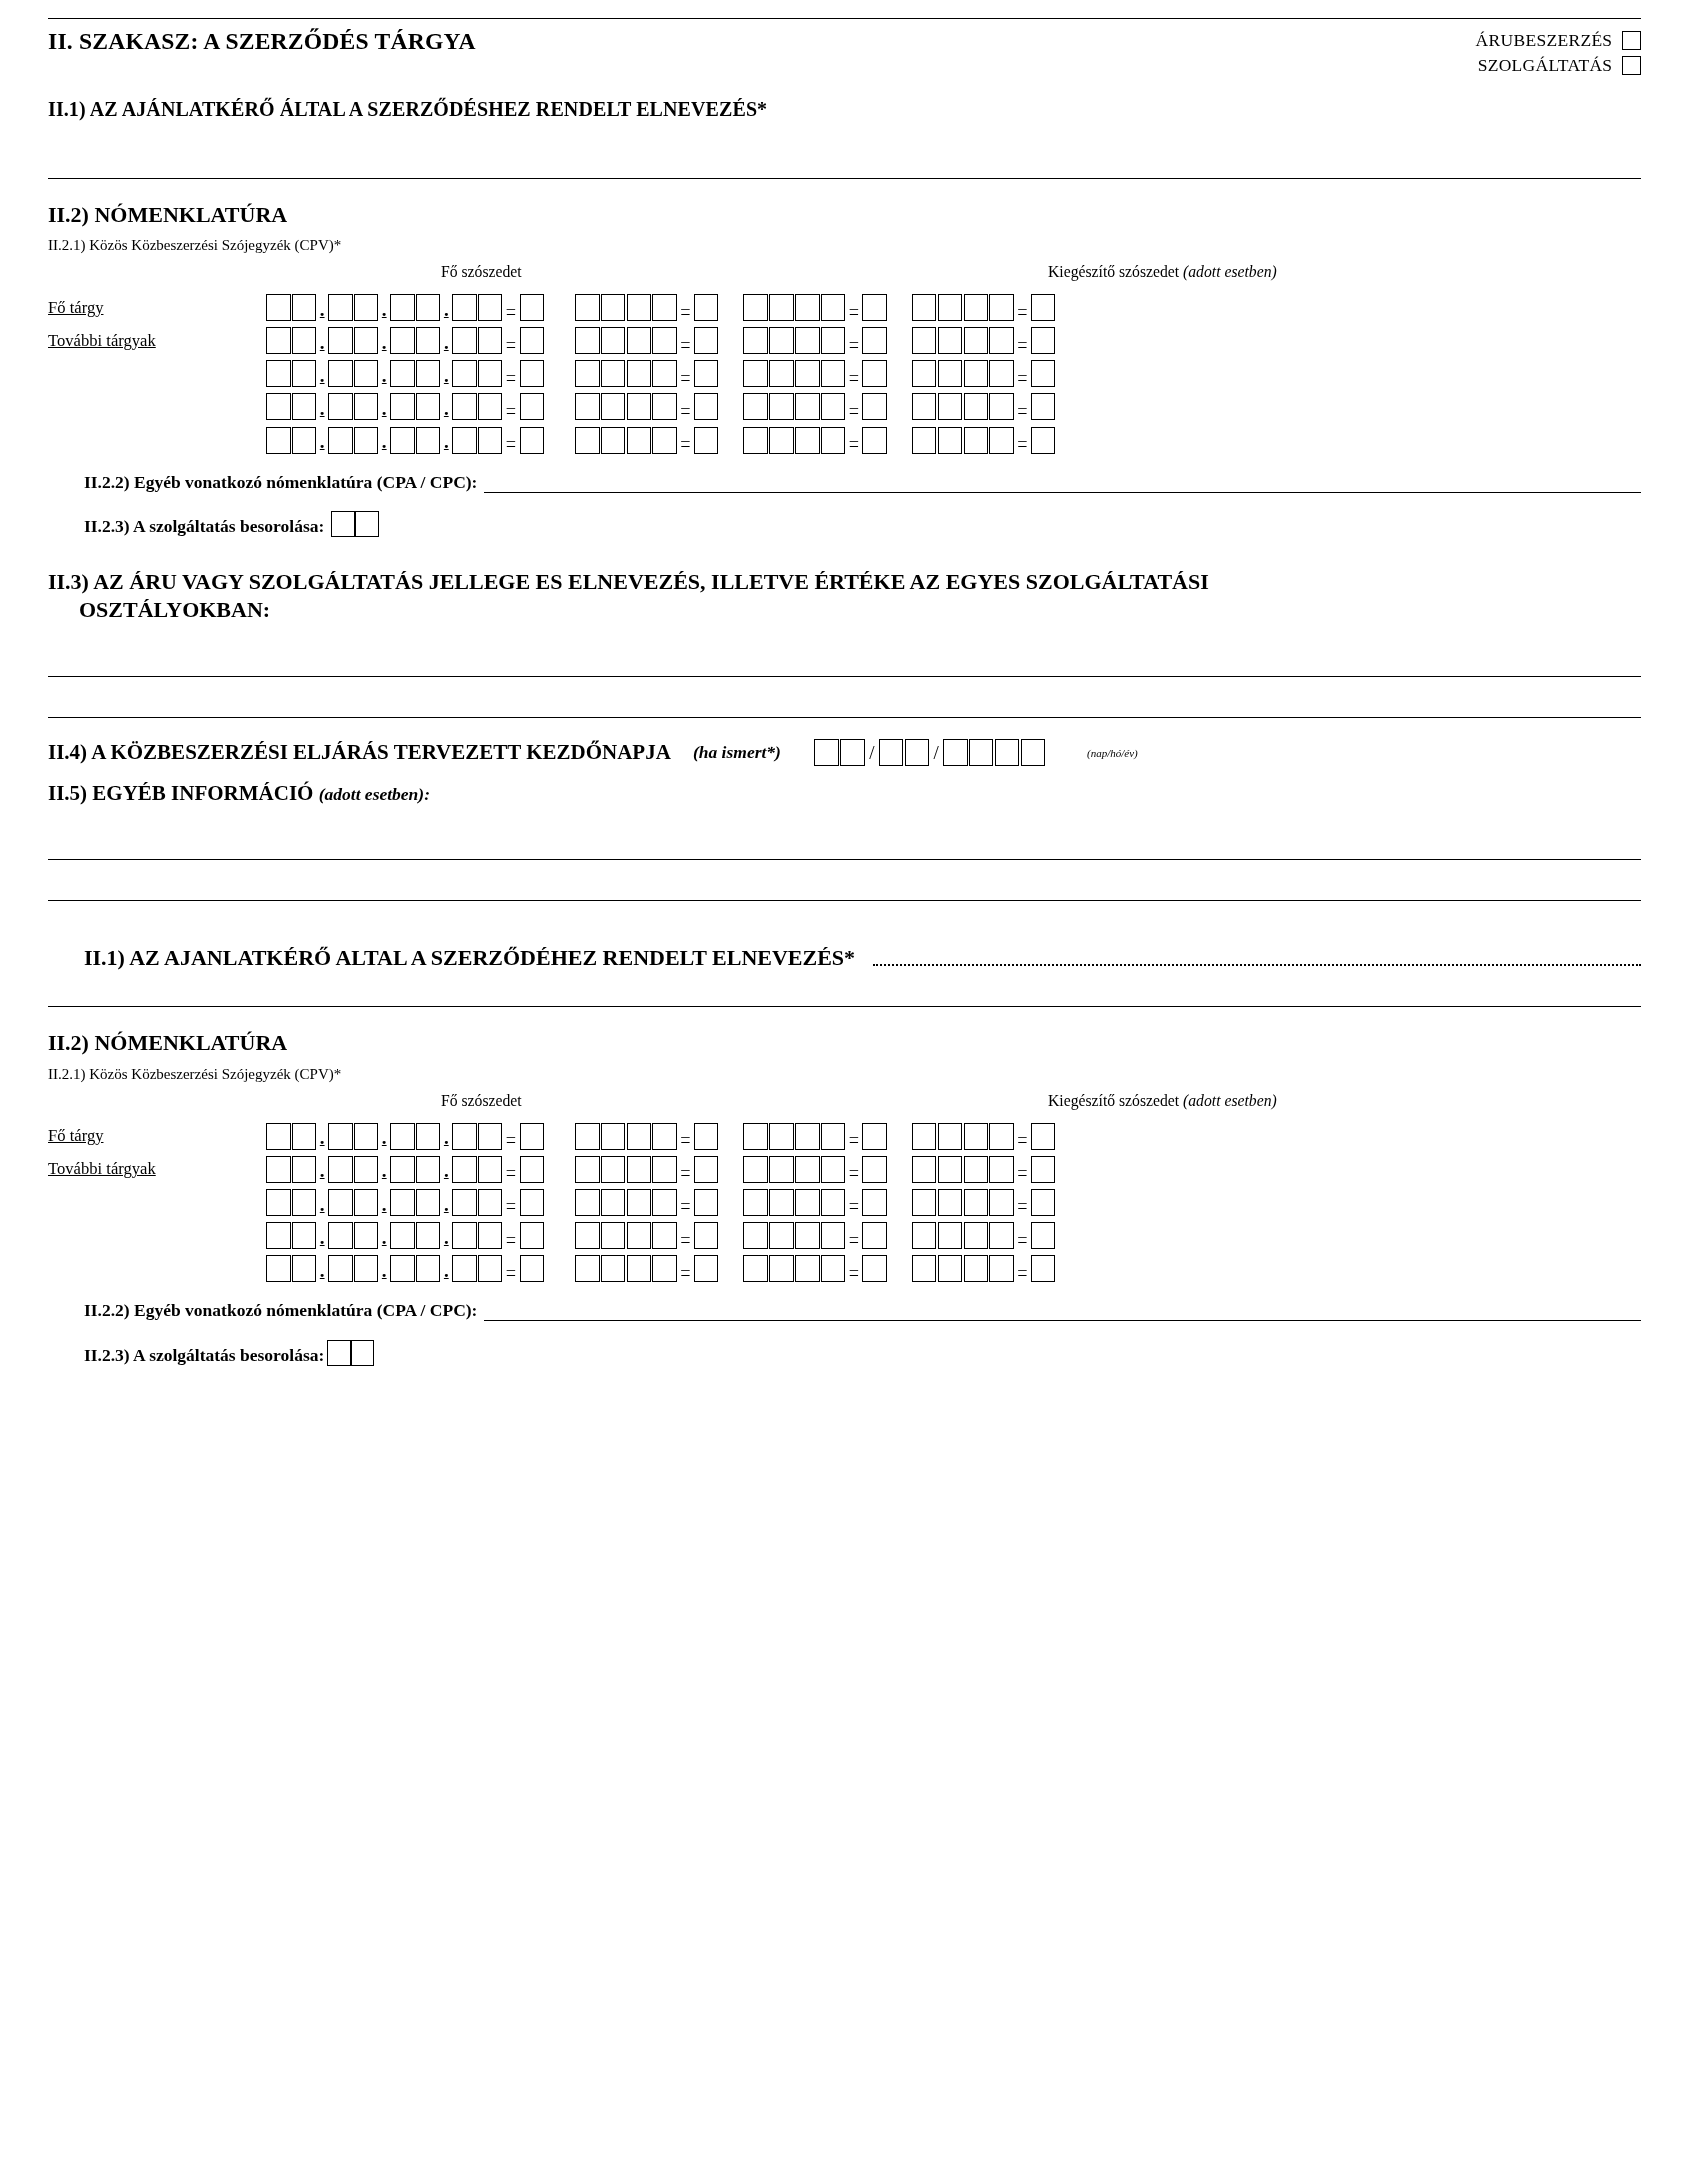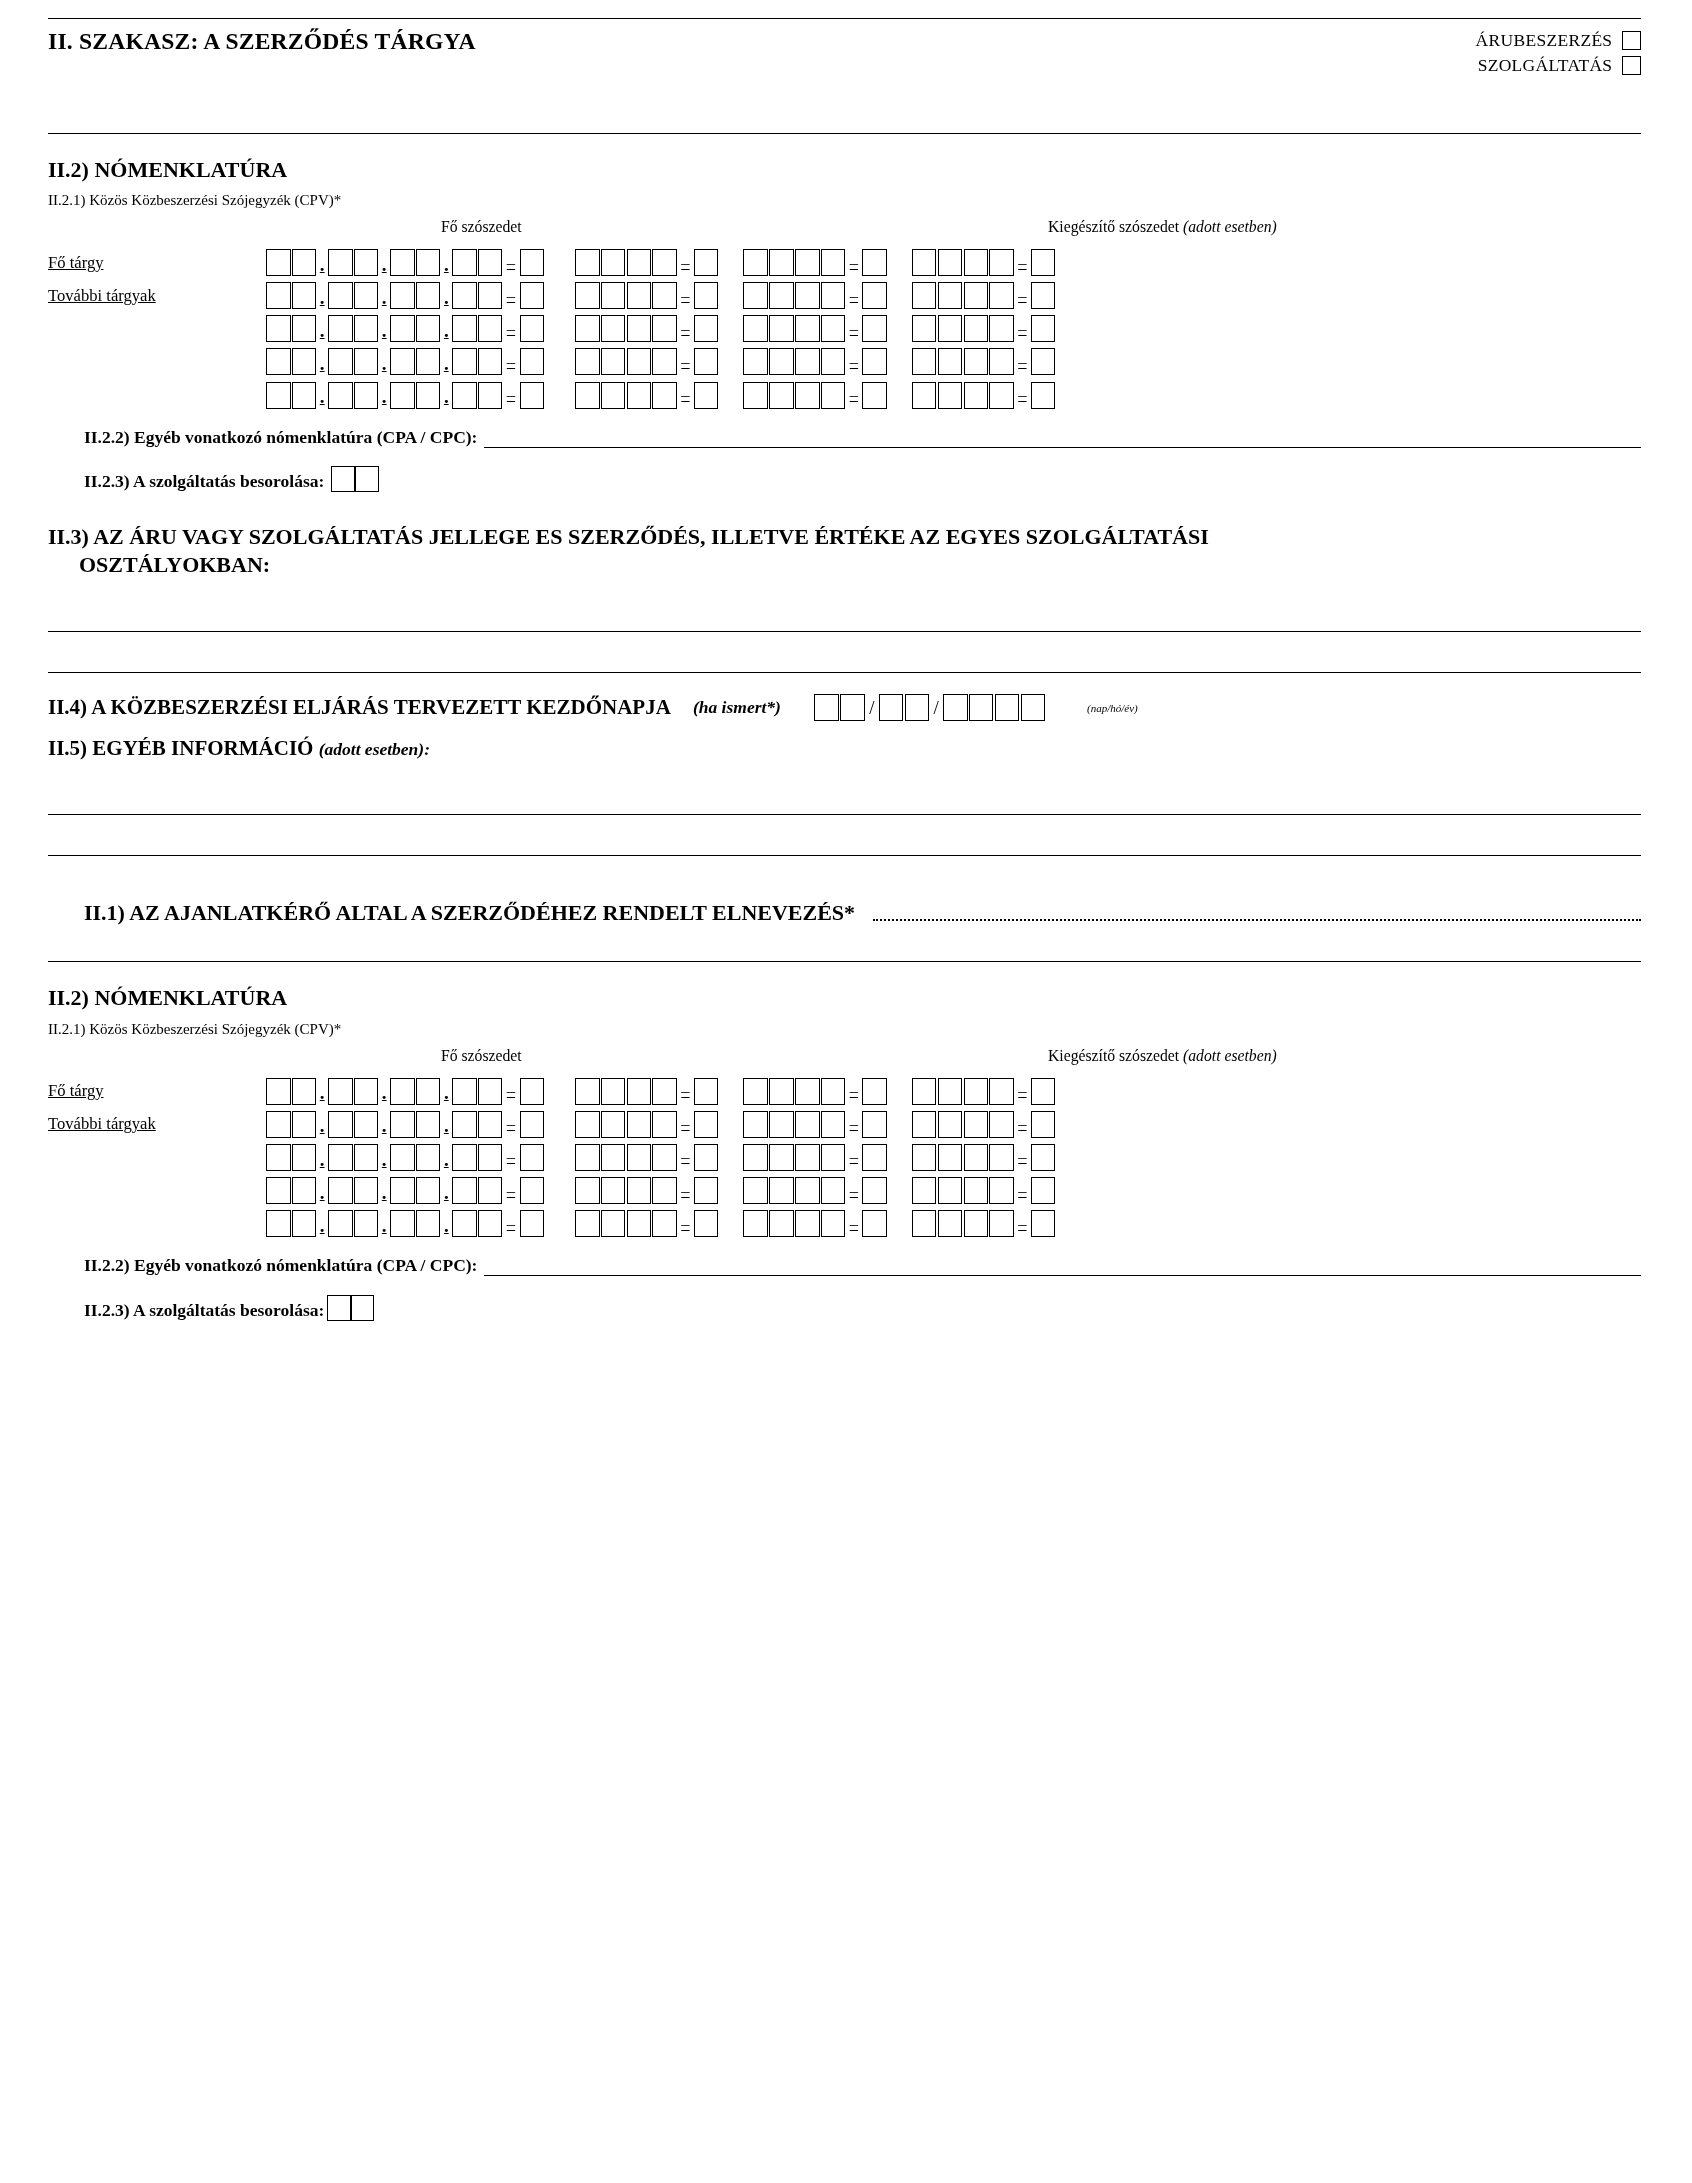--- a/index.html
+++ b/index.html
@@ -262,20 +262,21 @@
         <span class="type-label">ÁRUBESZERZÉS</span>
         <span class="cbox"></span>
       </div>
       <div class="type-row">
         <span class="type-label">SZOLGÁLTATÁS</span>
         <span class="cbox"></span>
       </div>
     </div>
   </div>
 
+  <div class="sub-title">II.1) AZ  AJÁNLATKÉRŐ ÁLTAL A SZERZŐDÉSHEZ RENDELT ELNEVEZÉS*</div>
   <div class="line-gap-1"></div>
   <div class="rule-thin"></div>
 
   <div class="block-title">II.2) NÓMENKLATÚRA</div>
   <div class="field-title">II.2.1) Közös Közbeszerzési Szójegyzék (CPV)*</div>
 
   <div class="cpv-headings">
     <span class="cpv-main-head">Fő szószedet</span>
     <span class="cpv-supp-head">
       <span>Kiegészítő szószedet</span>
@@ -520,21 +521,21 @@
 
   <div class="inline-row">
     <span class="inline-label">II.2.3) A szolgáltatás besorolása:</span>
     <span class="boxes-inline">
       <span class="bx-sm"></span>
         <span class="bx-sm"></span>
     </span>
   </div>
 
   <div class="big-head">
-    <span>II.3) AZ ÁRU VAGY SZOLGÁLTATÁS JELLEGE ES SZERZŐDÉS, ILLETVE ÉRTÉKE AZ EGYES SZOLGÁLTATÁSI</span>
+    <span>II.3) AZ ÁRU VAGY SZOLGÁLTATÁS JELLEGE ES ELNEVEZÉS, ILLETVE ÉRTÉKE AZ EGYES SZOLGÁLTATÁSI</span>
     <span class="indent">OSZTÁLYOKBAN:</span>
   </div>
   <div class="ruled-lines">
     <div class="rl"></div>
     <div class="rl"></div>
   </div>
 
   <div class="date-row">
     <span class="date-label">II.4) A KÖZBESZERZÉSI ELJÁRÁS TERVEZETT KEZDŐNAPJA</span>
     <span class="date-note">(ha ismert*)</span>

